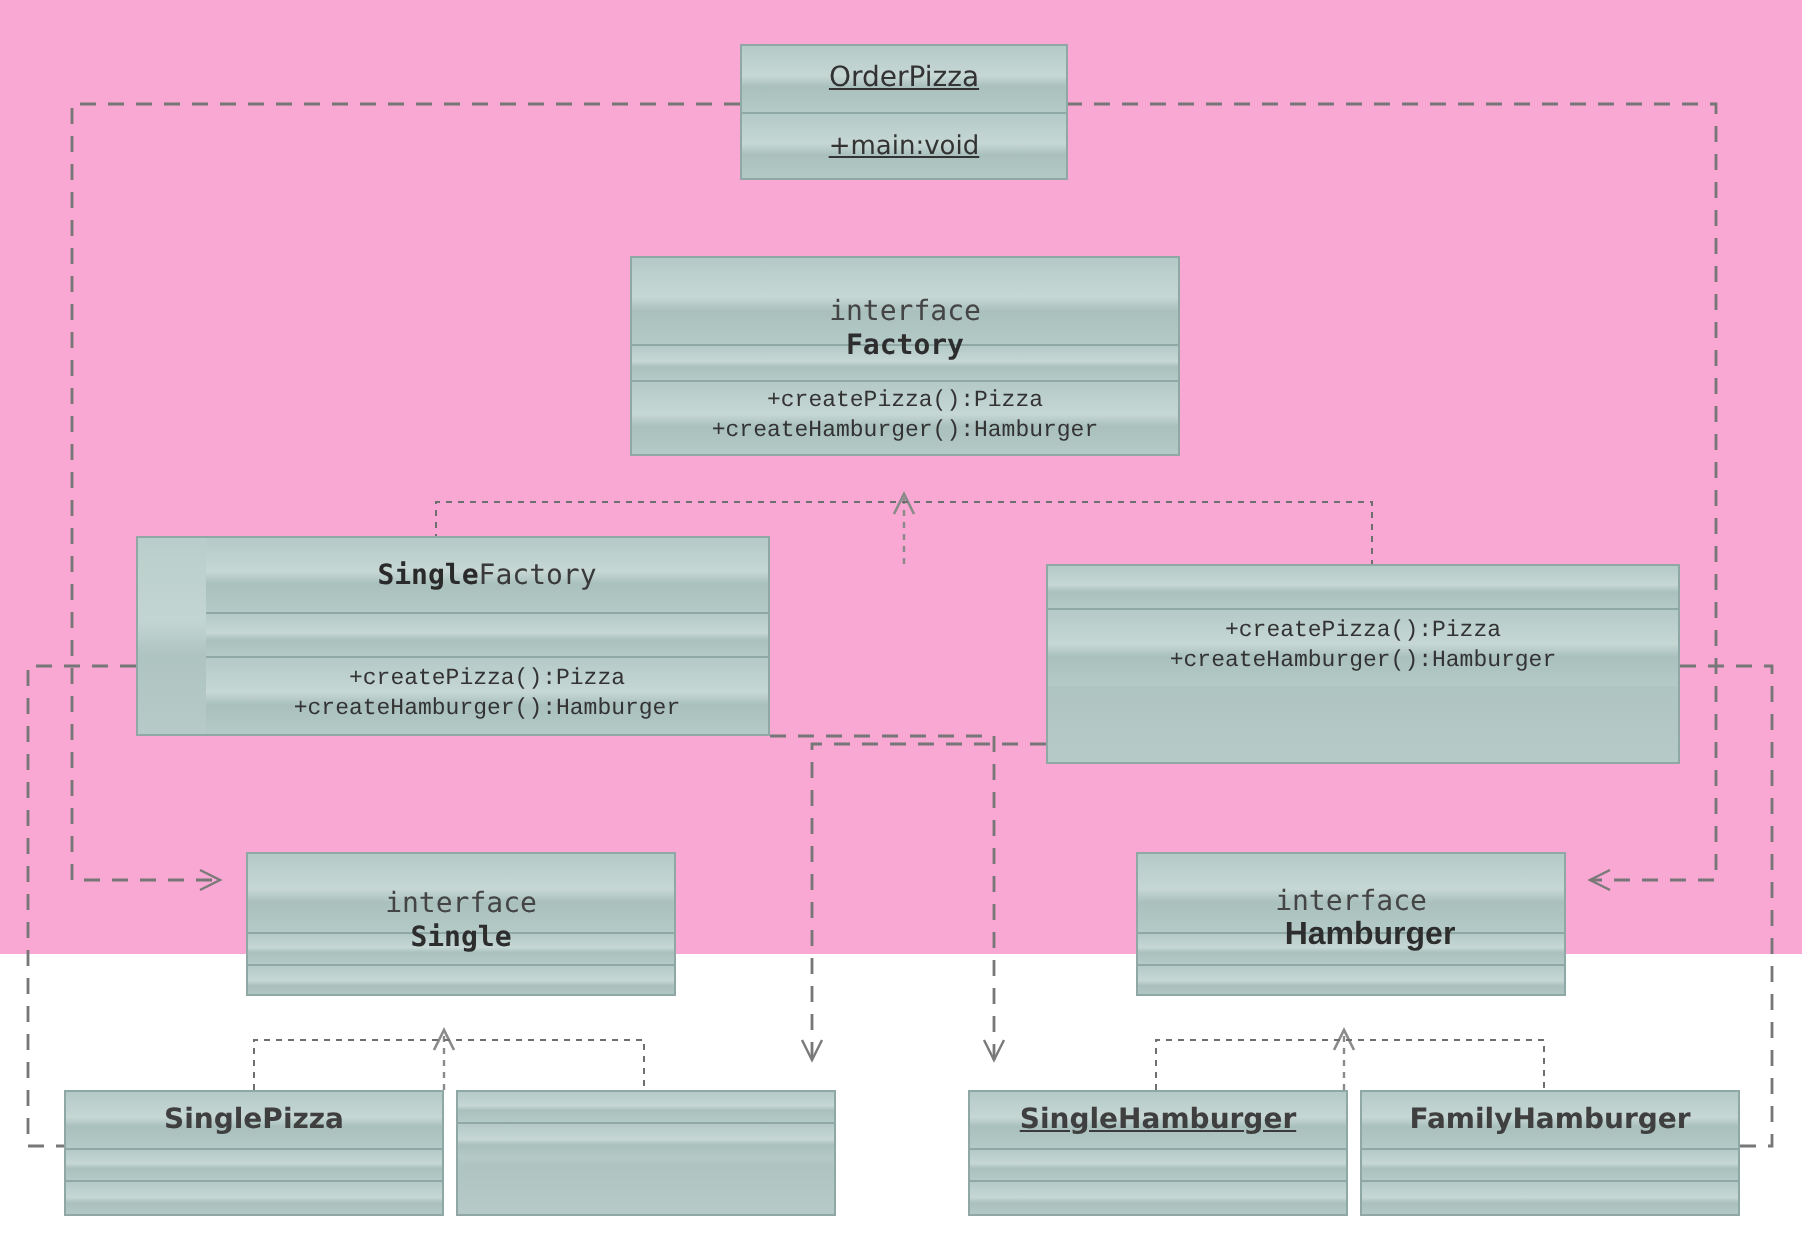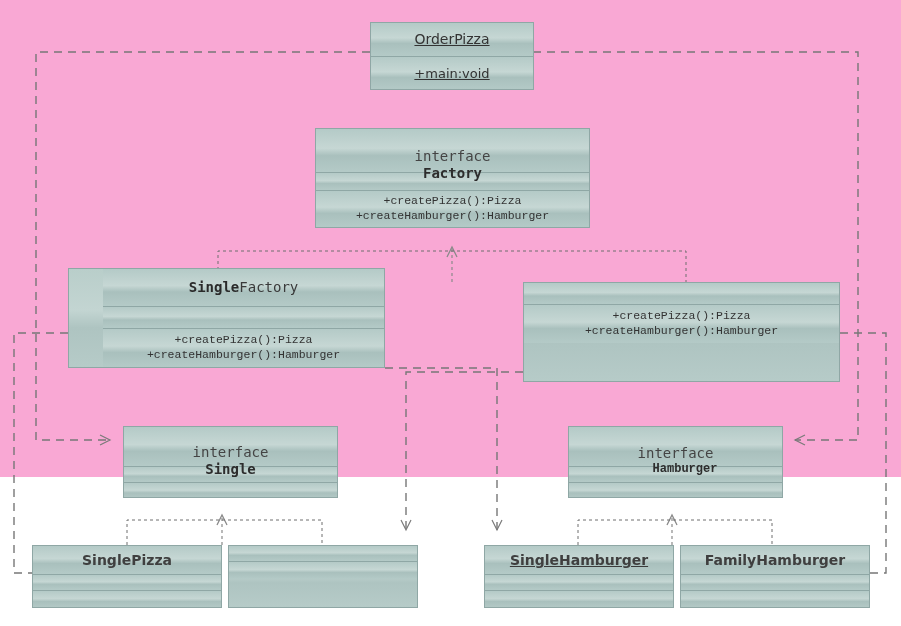--- a/index.html
+++ b/index.html
@@ -87,23 +87,23 @@
     font-size: 14px;
     color: #2a2a2a;
   }
   .cls-name-split .light-part {
     font-family: "DejaVu Sans Mono", monospace;
     font-weight: 400;
     font-size: 14px;
     color: #3a3a3a;
   }
   .small-name {
-    font-family: Liberation Mono, monospace;
-    font-weight: 700;
-    font-size: 12px;
+    font-family: Liberation Sans, sans-serif;
+    font-weight: 700;
+    font-size: 16px;
     color: #2d2d2d;
     margin-left: 19px;
   }
   .ops {
     font-family: Liberation Mono, monospace;
     font-size: 11.5px;
     line-height: 1.3;
     color: #333;
   }
   .op-underline {

